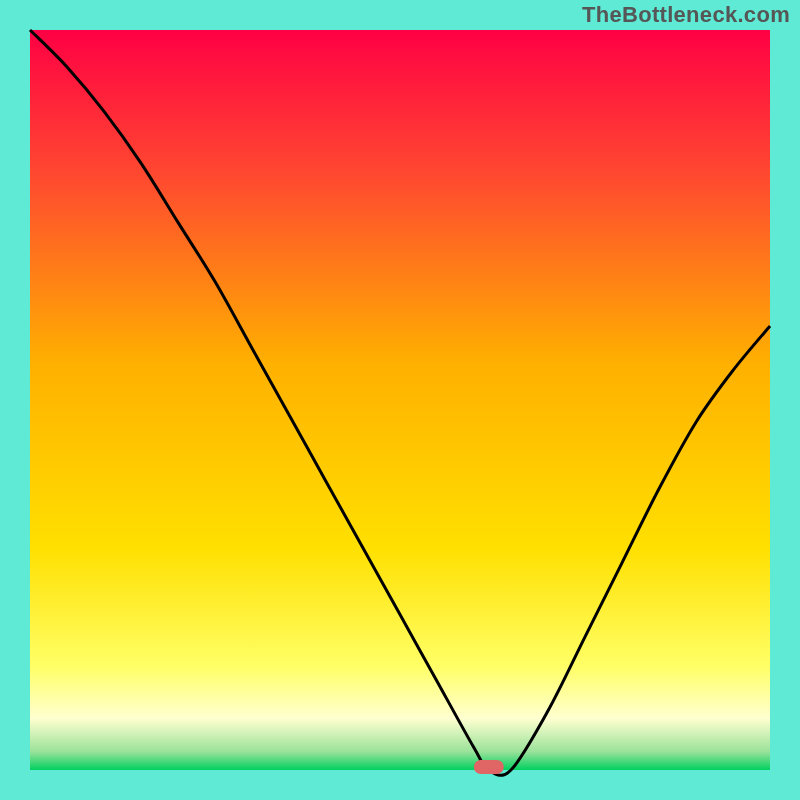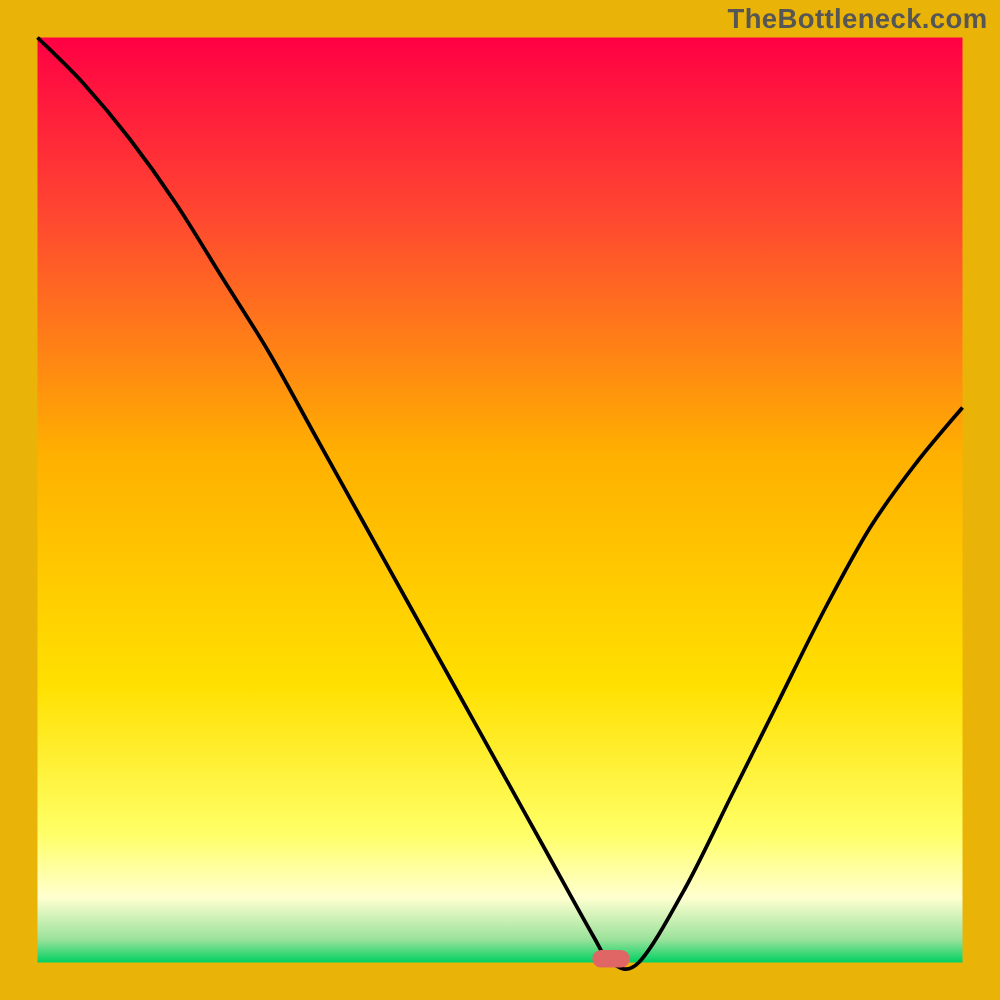--- a/index.html
+++ b/index.html
@@ -7,21 +7,21 @@
     padding: 0;
     width: 800px;
     height: 800px;
     background: #000;
     overflow: hidden;
   }
   .frame {
     position: relative;
     width: 800px;
     height: 800px;
-    background: #eab308;
+    background: #5eead4;
   }
   .watermark {
     position: absolute;
     top: 2px;
     right: 10px;
     font-family: Arial, Helvetica, sans-serif;
     font-size: 22px;
     font-weight: 600;
     color: #565656;
     letter-spacing: 0.3px;

